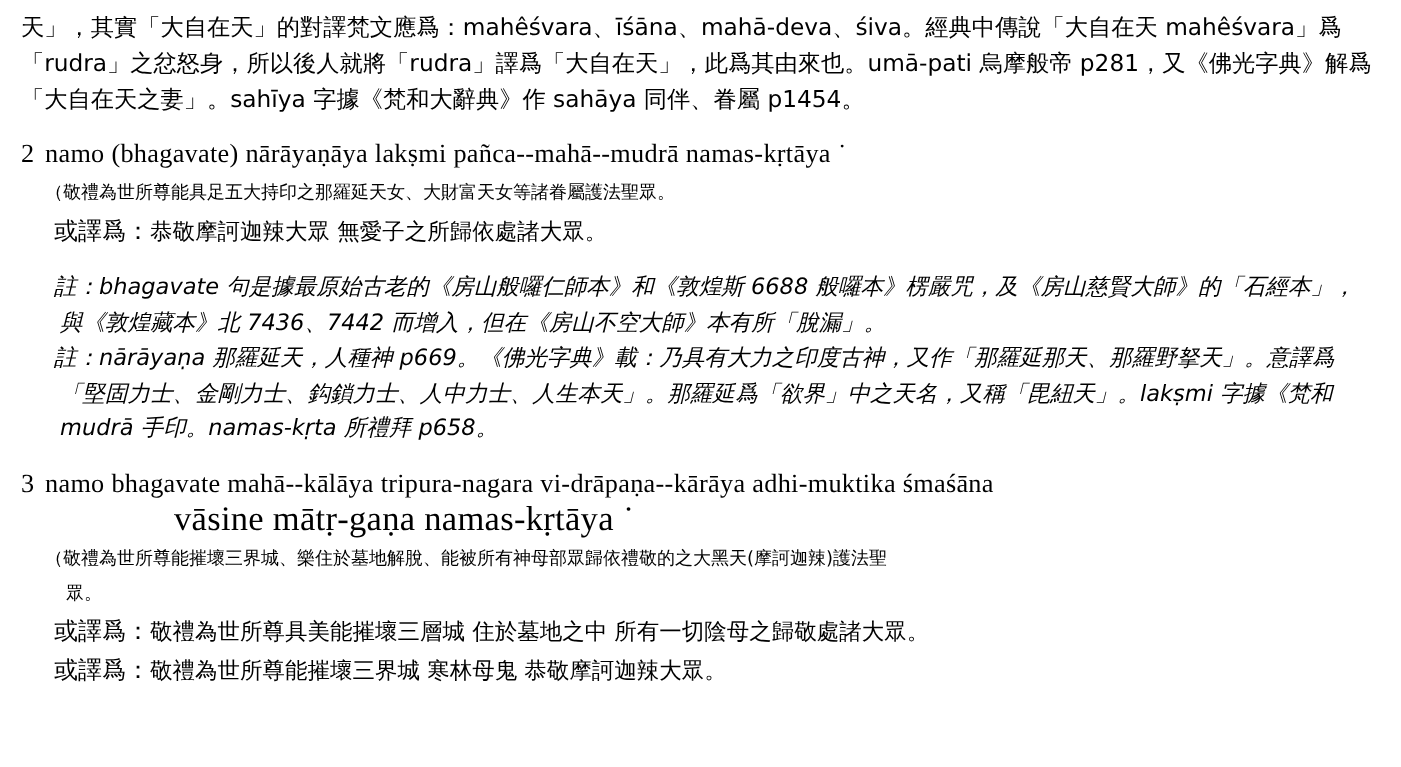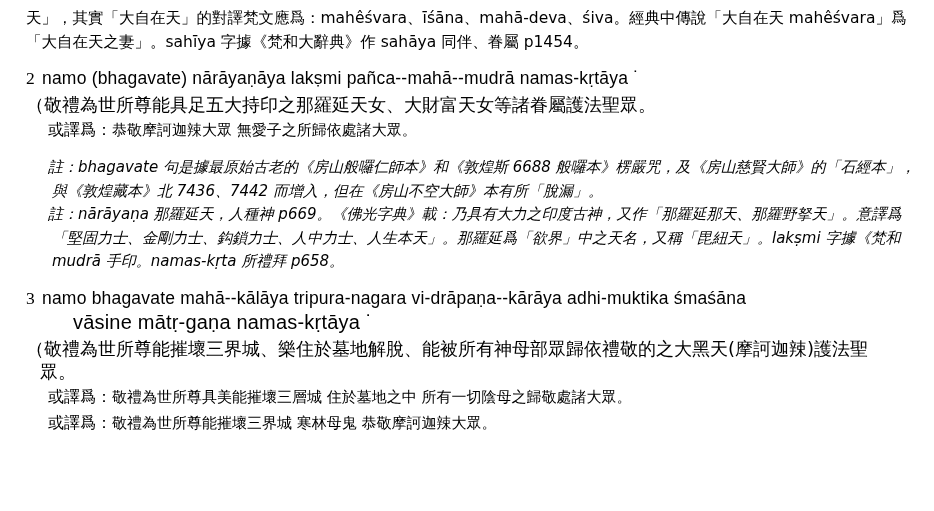--- a/index.html
+++ b/index.html
@@ -12,21 +12,21 @@
     height: 511px;
     font-family: "Liberation Serif", "DejaVu Serif", serif;
     color: #000000;
     overflow: hidden;
   }
   .page {
     position: relative;
     width: 934px;
     height: 477px;
     box-sizing: border-box;
-    padding: 6px 14px 0 26px;
+    padding: 6px 14px 0 14px;
   }
   .cjk {
     font-family: "DejaVu Sans", "Liberation Sans", sans-serif;
   }
   
   .top-block {
     font-size: 15.5px;
     line-height: 24px;
     letter-spacing: 0px;
   }
@@ -43,33 +43,34 @@
     font-size: 17.5px;
     line-height: 24px;
     white-space: nowrap;
   }
   .entry-num {
     width: 16px;
     flex: 0 0 16px;
     font-size: 17.5px;
   }
   .entry-rom {
-    font-family: Liberation Sans, sans-serif;
+    font-family: Liberation Serif, serif;
     letter-spacing: 0.2px;
   }
   .entry-rom-cont {
-    margin-left: 47px;
-    font-size: 20px;
+    margin-left: 102px;
+    font-size: 23px;
     line-height: 24px;
     white-space: nowrap;
   }
   .entry-gloss {
-    font-size: 18px;
+    font-size: 12px;
     line-height: 23px;
     margin-top: 3px;
+    margin-left: 16px;
   }
   .entry-gloss .cont {
     display: block;
     margin-left: 14px;
   }
   .alt {
     font-size: 15px;
     line-height: 23px;
     margin-left: 22px;
     margin-top: 2px;
@@ -92,20 +93,21 @@
     margin-left: 4px;
   }
 </style>
 </head>
 <body>
 
 <div class="page">
 
   <div class="top-block">
     <div class="line cjk">天」，其實「大自在天」的對譯梵文應爲：mahêśvara、īśāna、mahā-deva、śiva。經典中傳說「大自在天 mahêśvara」爲</div>
+    <div class="line cjk">「rudra」之忿怒身，所以後人就將「rudra」譯爲「大自在天」，此爲其由來也。umā-pati 烏摩般帝 p281，又《佛光字典》解爲</div>
     <div class="line cjk">「大自在天之妻」。sahīya 字據《梵和大辭典》作 sahāya 同伴、眷屬 p1454。</div>
   </div>
 
   <div class="entry">
     <div class="entry-head">
       <span class="entry-num">2</span>
       <span class="entry-rom">namo  (bhagavate)  nārāyaṇāya  lakṣmi  pañca--mahā--mudrā  namas-kṛtāya ˙</span>
     </div>
     <div class="entry-gloss cjk">
       <span>（敬禮為世所尊能具足五大持印之那羅延天女、大財富天女等諸眷屬護法聖眾。</span>

